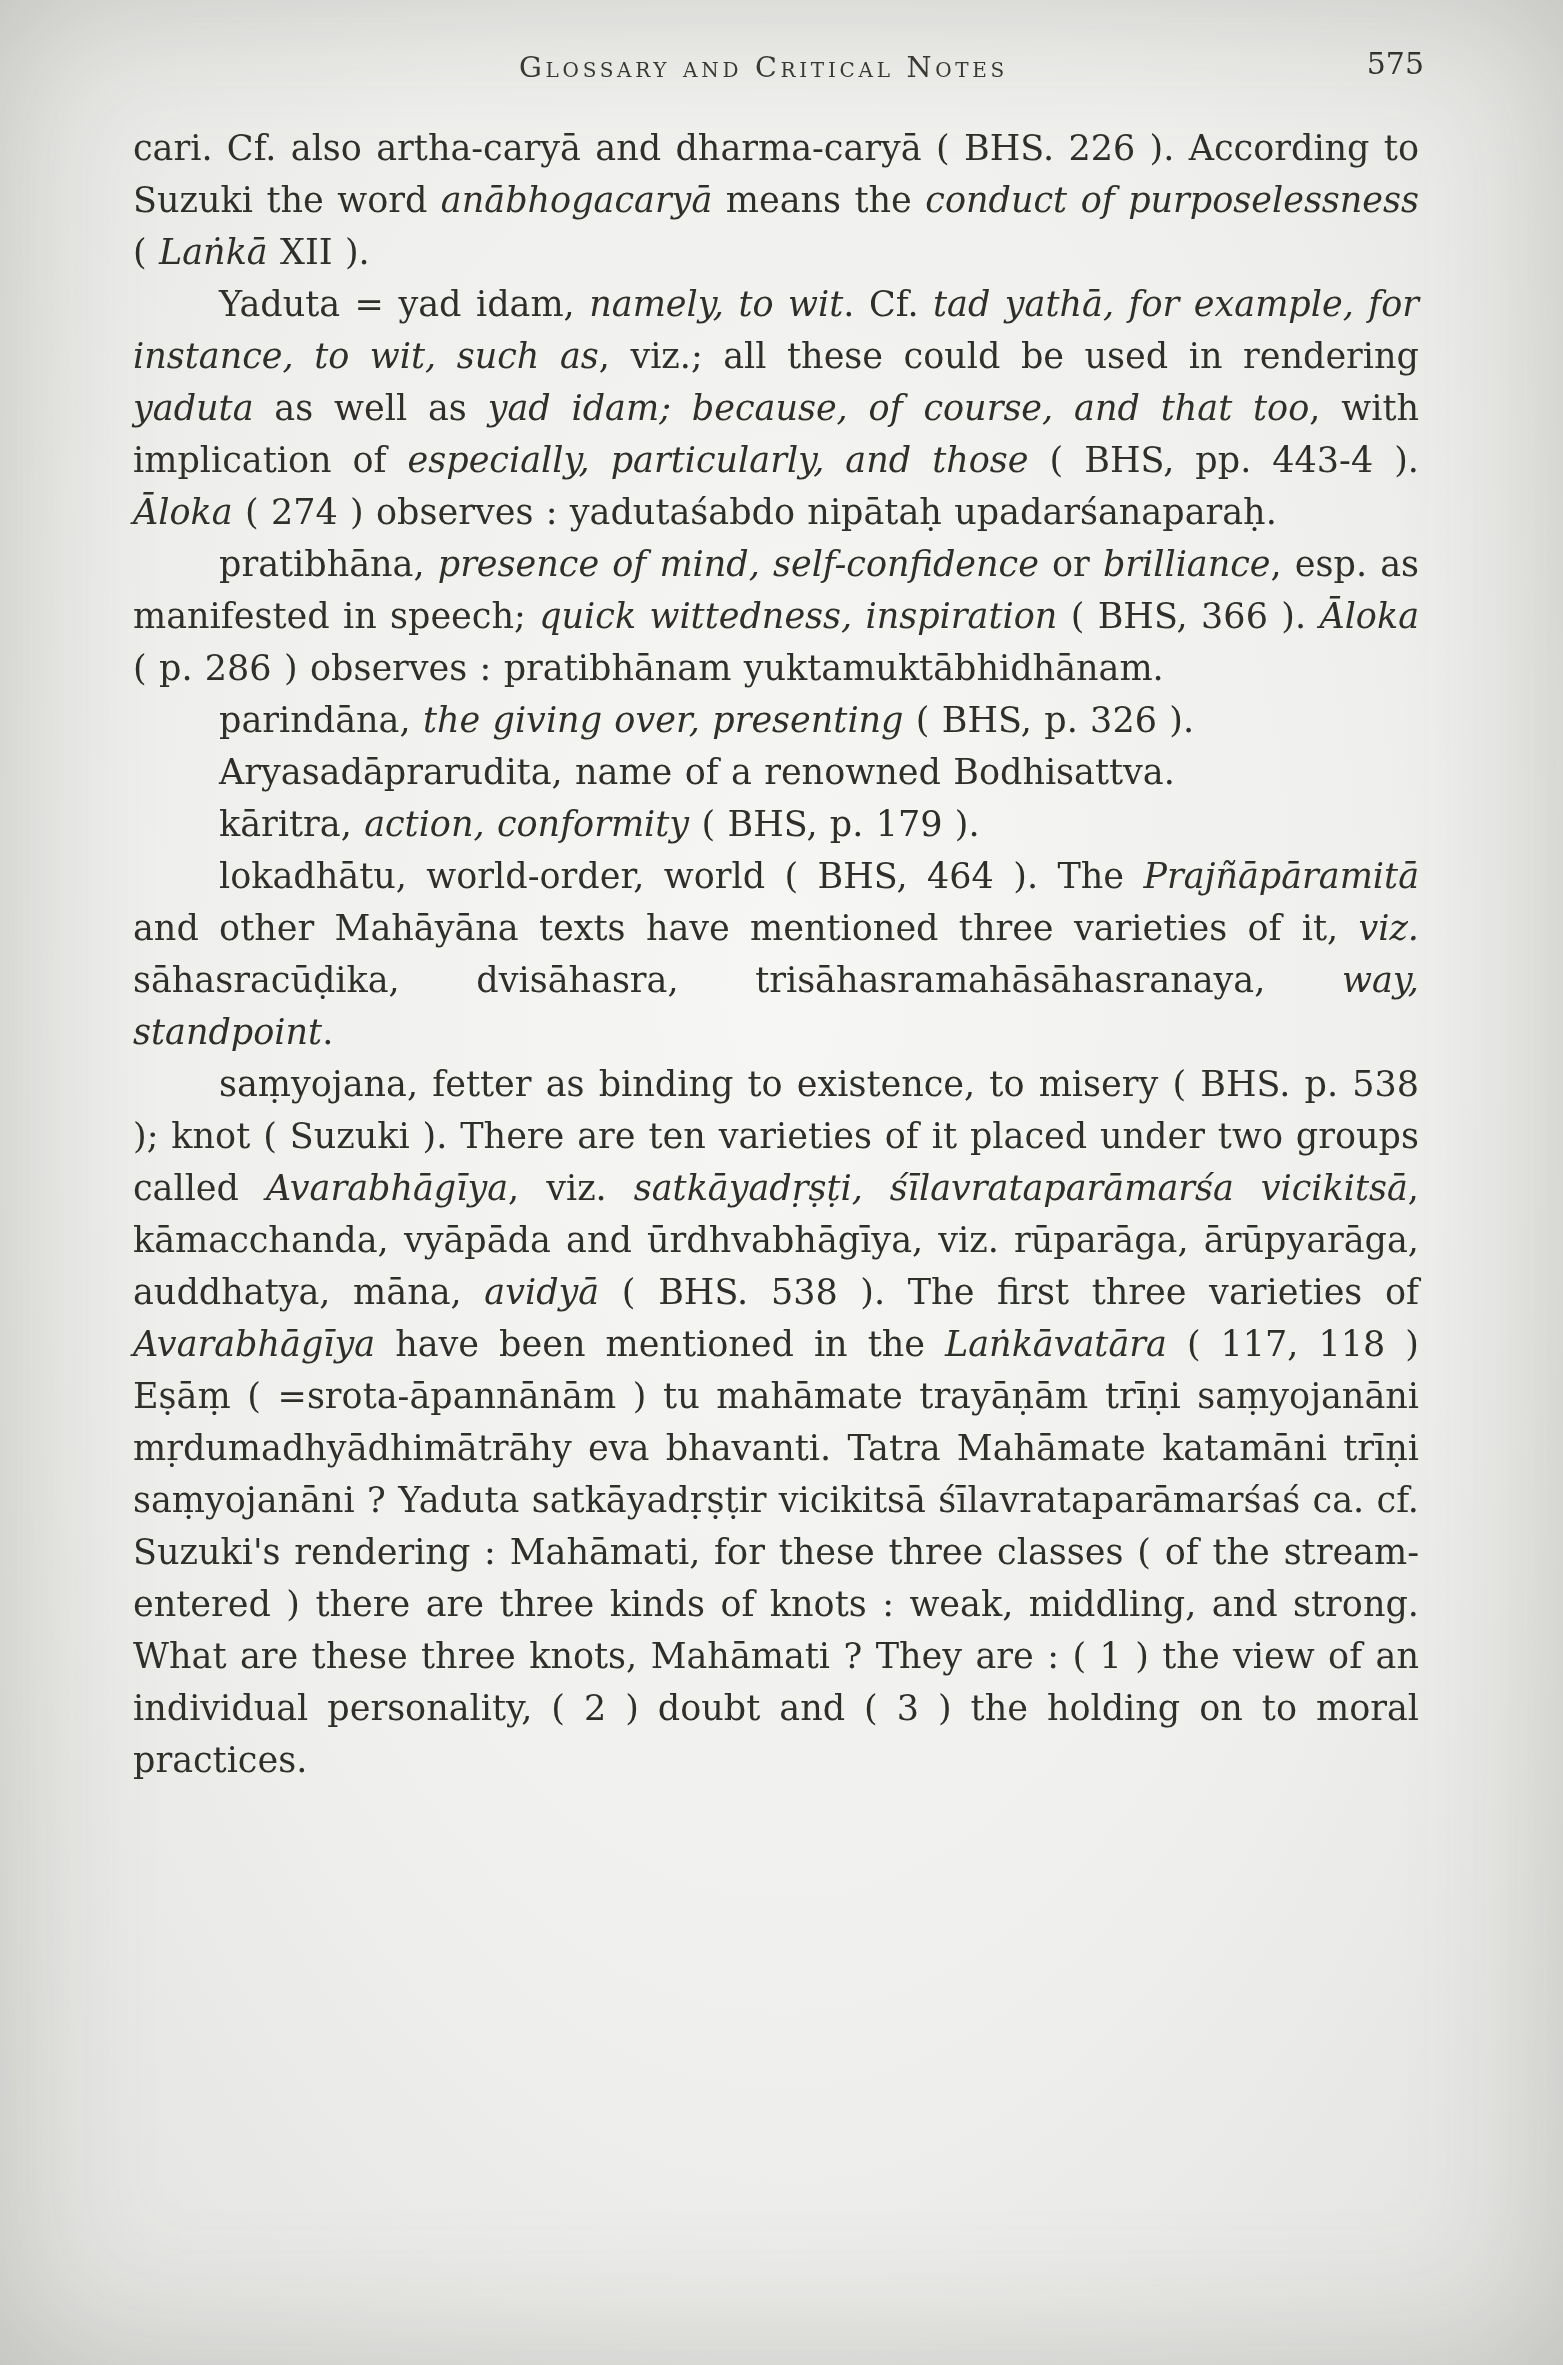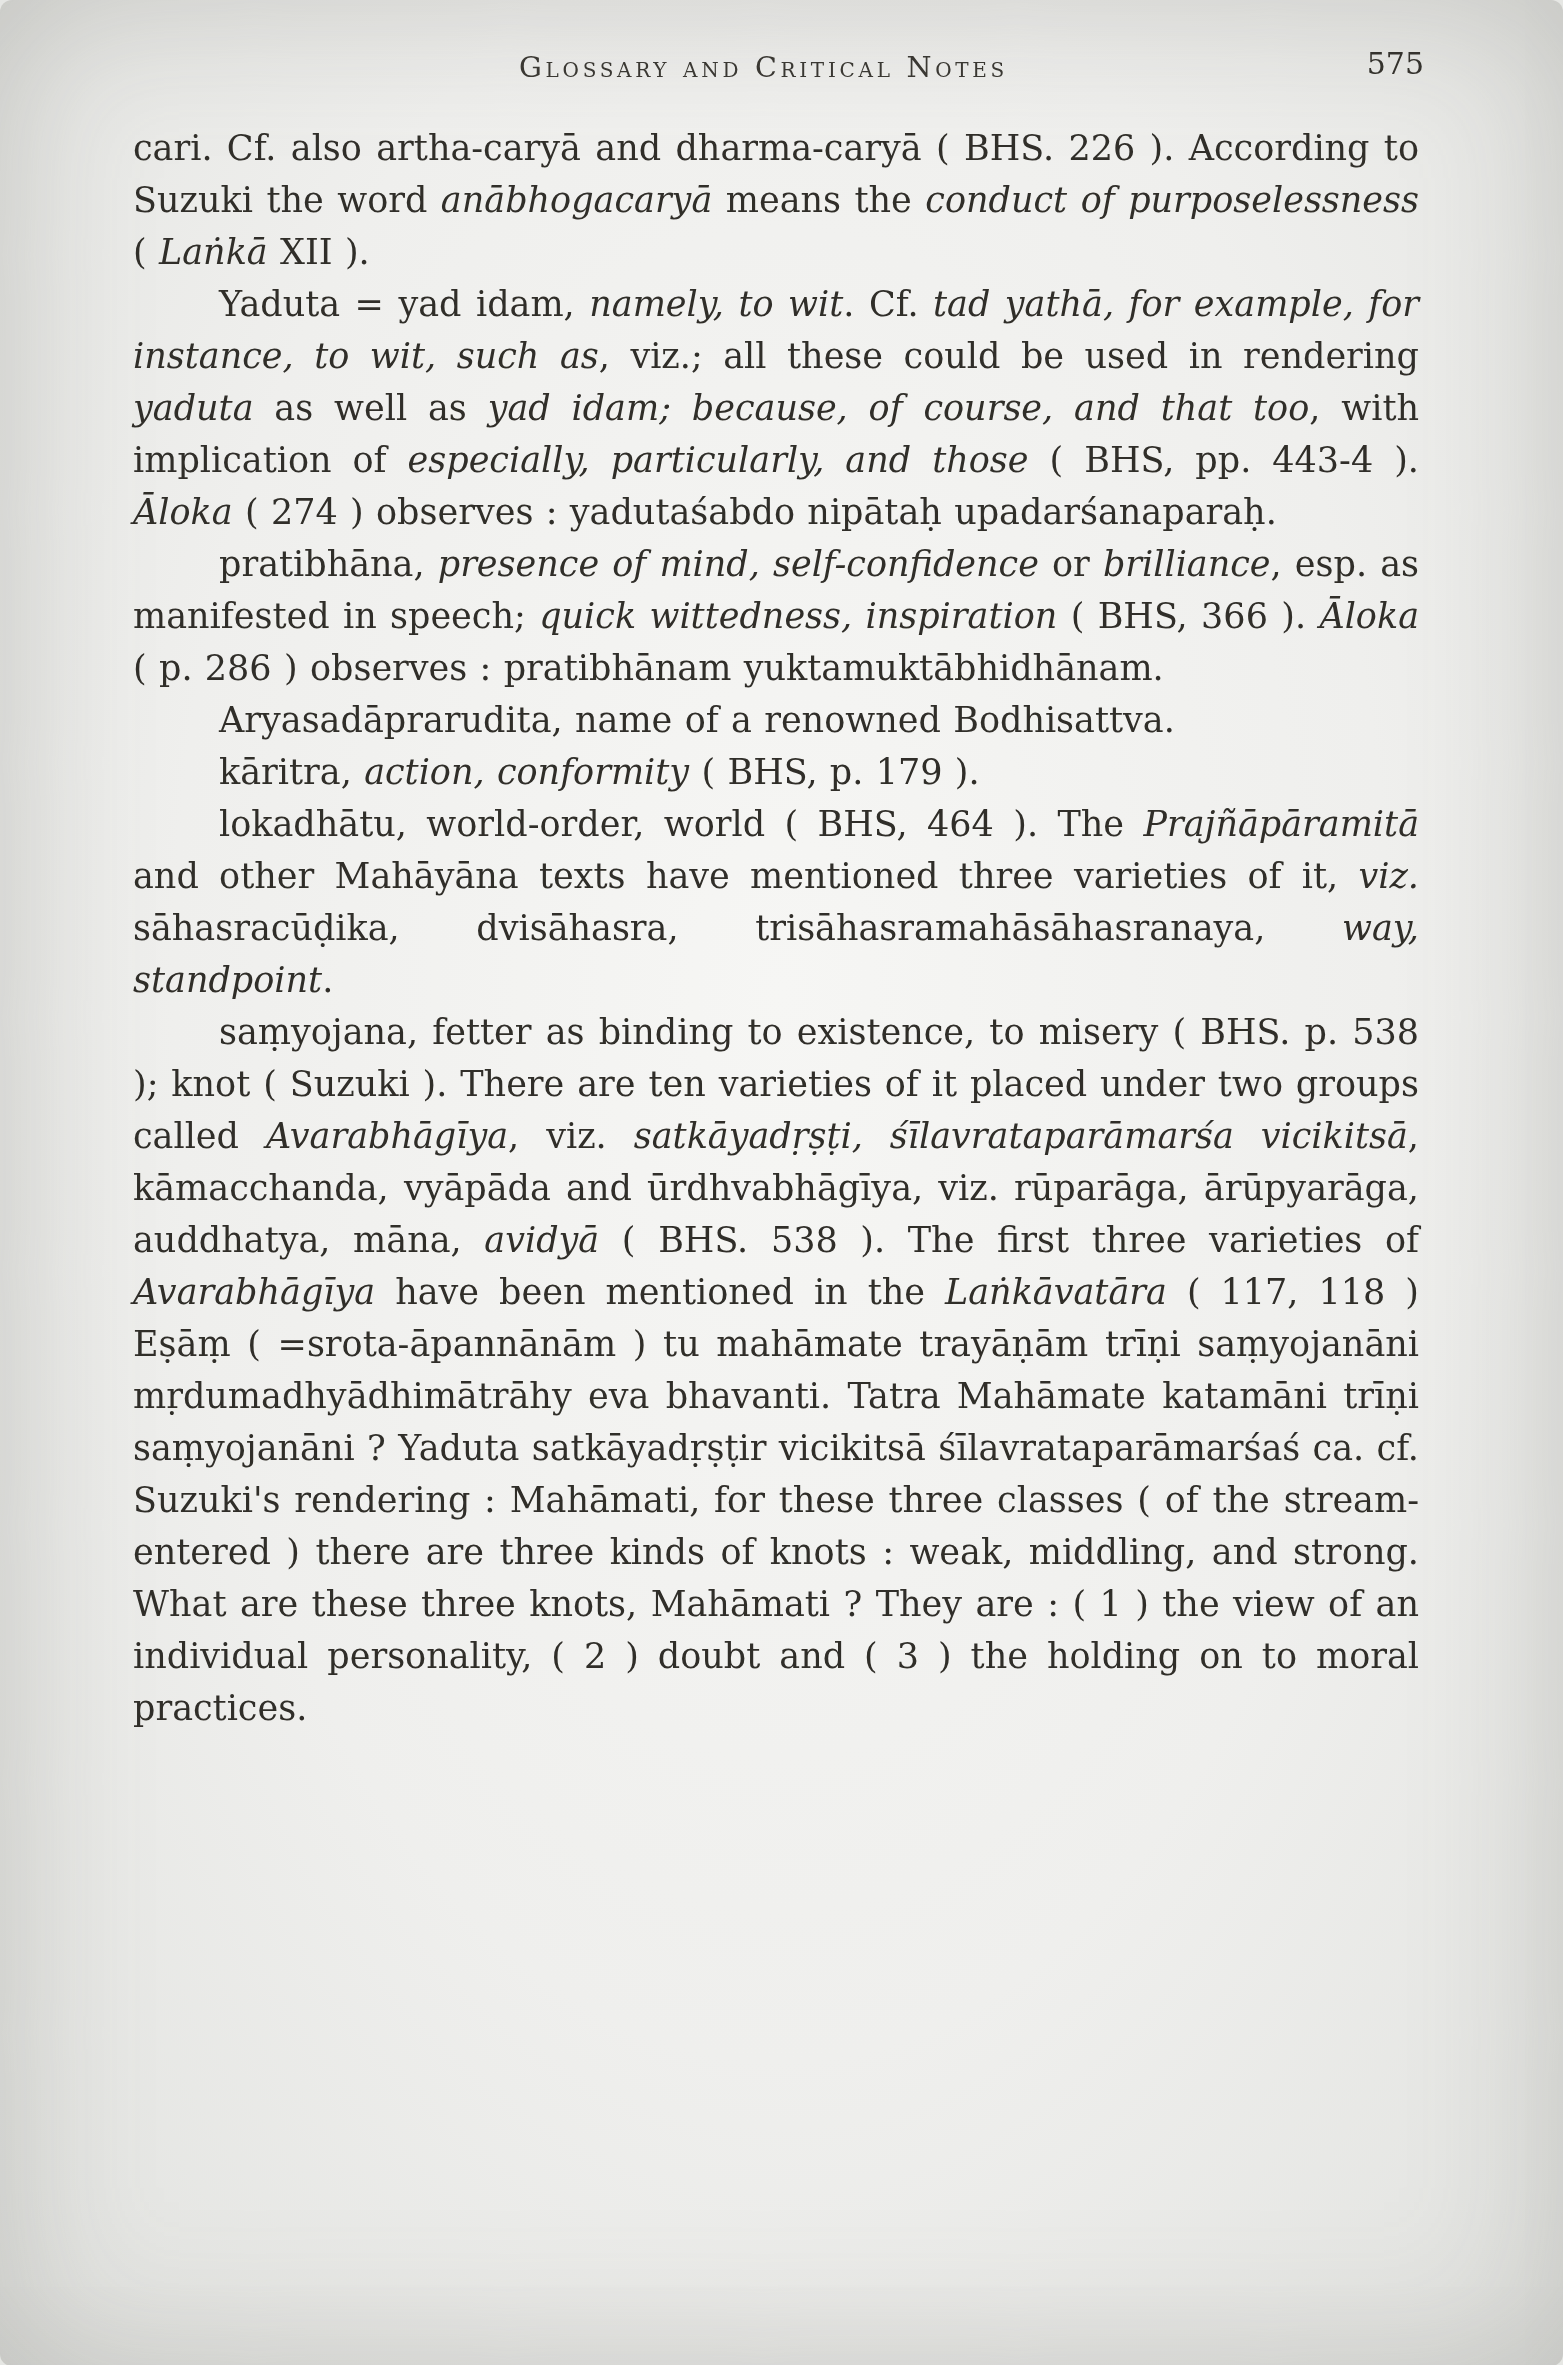--- a/index.html
+++ b/index.html
@@ -12,21 +12,20 @@
   }
   .scan-page {
     position: relative;
     width: 100%;
     height: 100%;
     box-sizing: border-box;
     background: radial-gradient(ellipse at 50% 42%, #f6f6f4 0%, #efefed 55%, #e1e2df 100%);
     box-shadow: inset 0 0 149px rgba(110, 110, 104, 0.30);
     padding: 50px 144px 16px 133px;
     color: #302e29;
-    border-radius: 12px;
   }
   header.running-head {
     position: relative;
     height: 45px;
     margin-bottom: 27px;
   }
   .running-title {
     position: absolute;
     left: 0;
     right: 25px;
@@ -59,19 +58,20 @@
 
 <div class="scan-page" style="color: rgb(48, 46, 41);">
   <header class="running-head">
     <div class="running-title">Glossary and Critical Notes</div>
     <div class="page-number">575</div>
   </header>
   <main class="page-body">
       <p class="para"><span>cari. Cf. also artha-caryā and dharma-caryā ( BHS. 226 ). According to Suzuki the word </span><em>anābhogacaryā</em><span> means the </span><em>conduct of purposelessness</em><span> ( </span><em>Laṅkā</em><span> XII ).</span></p>
       <p class="para indent"><span>Yaduta = yad idam, </span><em>namely, to wit</em><span>. Cf. </span><em>tad yathā, for example, for instance, to wit, such as</em><span>, viz.; all these could be used in rendering </span><em>yaduta</em><span> as well as </span><em>yad idam; because, of course, and that too</em><span>, with implication of </span><em>especially, particularly, and those</em><span> ( BHS, pp. 443-4 ). </span><em>Āloka</em><span> ( 274 ) observes : yadutaśabdo nipātaḥ upadarśanaparaḥ.</span></p>
       <p class="para indent"><span>pratibhāna, </span><em>presence of mind, self-confidence</em><span> or </span><em>brilliance</em><span>, esp. as manifested in speech; </span><em>quick wittedness, inspiration</em><span> ( BHS, 366 ). </span><em>Āloka</em><span> ( p. 286 ) observes : pratibhānam yuktamuktābhidhānam.</span></p>
+      <p class="para indent"><span>parindāna, </span><em>the giving over, presenting</em><span> ( BHS, p. 326 ).</span></p>
       <p class="para indent"><span>Aryasadāprarudita, name of a renowned Bodhisattva.</span></p>
       <p class="para indent"><span>kāritra, </span><em>action, conformity</em><span> ( BHS, p. 179 ).</span></p>
       <p class="para indent"><span>lokadhātu, world-order, world ( BHS, 464 ). The </span><em>Prajñāpāramitā</em><span> and other Mahāyāna texts have mentioned three varieties of it, </span><em>viz.</em><span> sāhasracūḍika, dvisāhasra, trisāhasramahāsāhasranaya, </span><em>way, standpoint</em><span>.</span></p>
       <p class="para indent"><span>saṃyojana, fetter as binding to existence, to misery ( BHS. p. 538 ); knot ( Suzuki ). There are ten varieties of it placed under two groups called </span><em>Avarabhāgīya</em><span>, viz. </span><em>satkāyadṛṣṭi, śīlavrataparāmarśa vicikitsā</em><span>, kāmacchanda, vyāpāda and ūrdhvabhāgīya, viz. rūparāga, ārūpyarāga, auddhatya, māna, </span><em>avidyā</em><span> ( BHS. 538 ). The first three varieties of </span><em>Avarabhāgīya</em><span> have been mentioned in the </span><em>Laṅkāvatāra</em><span> ( 117, 118 ) Eṣāṃ ( =srota-āpannānām ) tu mahāmate trayāṇām trīṇi saṃyojanāni mṛdumadhyādhimātrāhy eva bhavanti. Tatra Mahāmate katamāni trīṇi saṃyojanāni ? Yaduta satkāyadṛṣṭir vicikitsā śīlavrataparāmarśaś ca. cf. Suzuki's rendering : Mahāmati, for these three classes ( of the stream-entered ) there are three kinds of knots : weak, middling, and strong. What are these three knots, Mahāmati ? They are : ( 1 ) the view of an individual personality, ( 2 ) doubt and ( 3 ) the holding on to moral practices.</span></p>
     </main>
 </div>
 
 
 </body></html>

